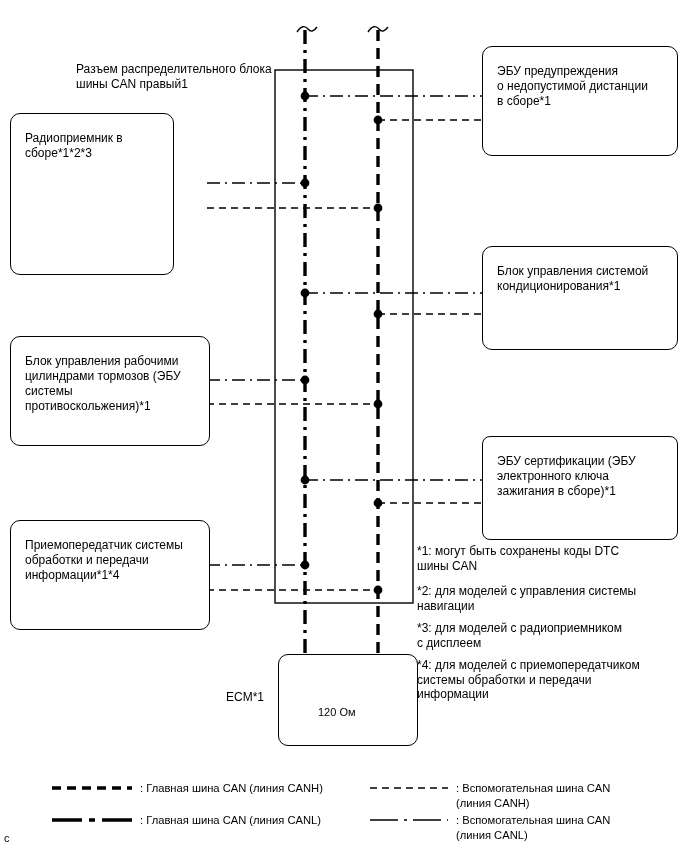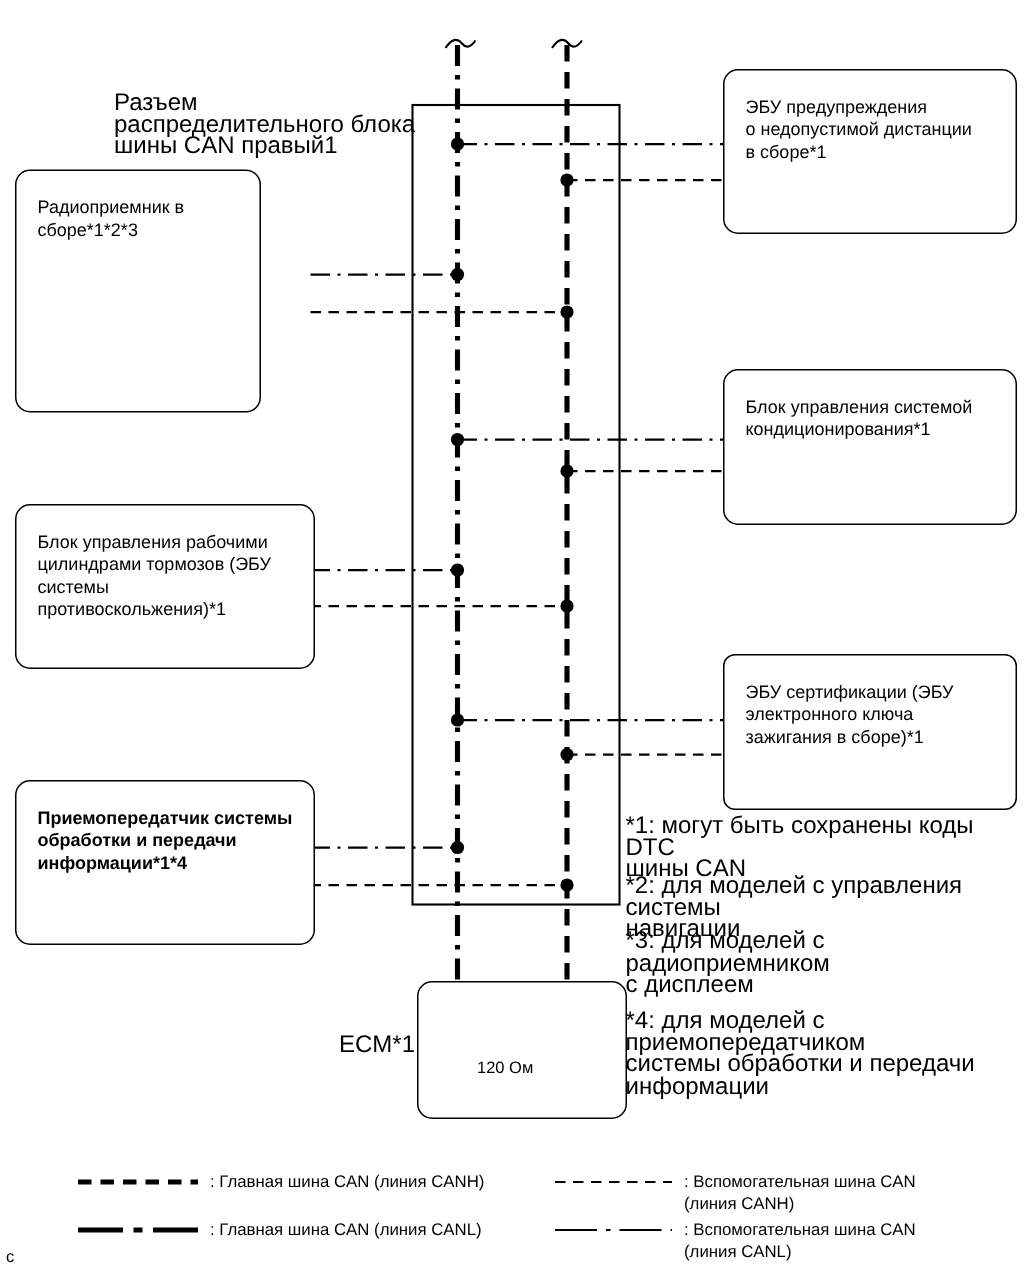--- a/index.html
+++ b/index.html
@@ -29,21 +29,21 @@
     position: absolute;
     left: 14px;
     top: 17px;
     right: 8px;
     font-size: 12px;
     line-height: 15px;
     white-space: pre-line;
   }
   .plain-label {
     position: absolute;
-    font-size: 16px;
+    font-size: 12px;
     line-height: 14.6px;
     white-space: pre-line;
   }
   .legend-text {
     position: absolute;
     font-size: 11.2px;
     line-height: 14.6px;
     white-space: pre-line;
   }
   .res-label {
@@ -127,21 +127,21 @@
     <div class="ecu-label">Радиоприемник в сборе*1*2*3</div>
   </div>
 
   <div class="ecu-box" style="left:10px; top:336px; width:200px; height:110px;">
     <div class="ecu-label">Блок управления рабочими
 цилиндрами тормозов (ЭБУ
 системы
 противоскольжения)*1</div>
   </div>
 
-  <div class="ecu-box" style="left:10px; top:520px; width:200px; height:110px;font-weight:bold;">
+  <div class="ecu-box" style="left:10px; top:520px; width:200px; height:110px;">
     <div class="ecu-label">Приемопередатчик системы
 обработки и передачи
 информации*1*4</div>
   </div>
 
   <div class="ecu-box" style="left:482px; top:46px; width:196px; height:110px;">
     <div class="ecu-label">ЭБУ предупреждения
 о недопустимой дистанции
 в сборе*1</div>
   </div>
@@ -160,21 +160,21 @@
   <div class="ecu-box" style="left:278px; top:654px; width:140px; height:92px;"></div>
   <div class="plain-label" style="left:226px; top:690px;">ECM*1</div>
   <div class="res-label" style="left:318px; top:706px;">120 Ом</div>
 
   <div class="plain-label" style="left:417px; top:544px; width:250px;">*1: могут быть сохранены коды DTC
 шины CAN</div>
   <div class="plain-label" style="left:417px; top:584px; width:250px;">*2: для моделей с управления системы
 навигации</div>
   <div class="plain-label" style="left:417px; top:621px; width:250px;">*3: для моделей с радиоприемником
 с дисплеем</div>
-  <div class="plain-label" style="left:417px; top:658px; width:255px;margin-top:16px;">*4: для моделей с приемопередатчиком
+  <div class="plain-label" style="left:417px; top:658px; width:255px;">*4: для моделей с приемопередатчиком
 системы обработки и передачи
 информации</div>
 
   <svg class="svg-layer" viewBox="0 0 688 852">
 
     <line x1="52" y1="788" x2="132" y2="788" stroke="#000" stroke-width="3.4" stroke-dasharray="9 6"></line>
 
     <line x1="52" y1="820" x2="132" y2="820" stroke="#000" stroke-width="3.4" stroke-dasharray="30 7 6 7"></line>
 
     <line x1="370" y1="788" x2="448" y2="788" stroke="#000" stroke-width="1.3" stroke-dasharray="7 5"></line>

